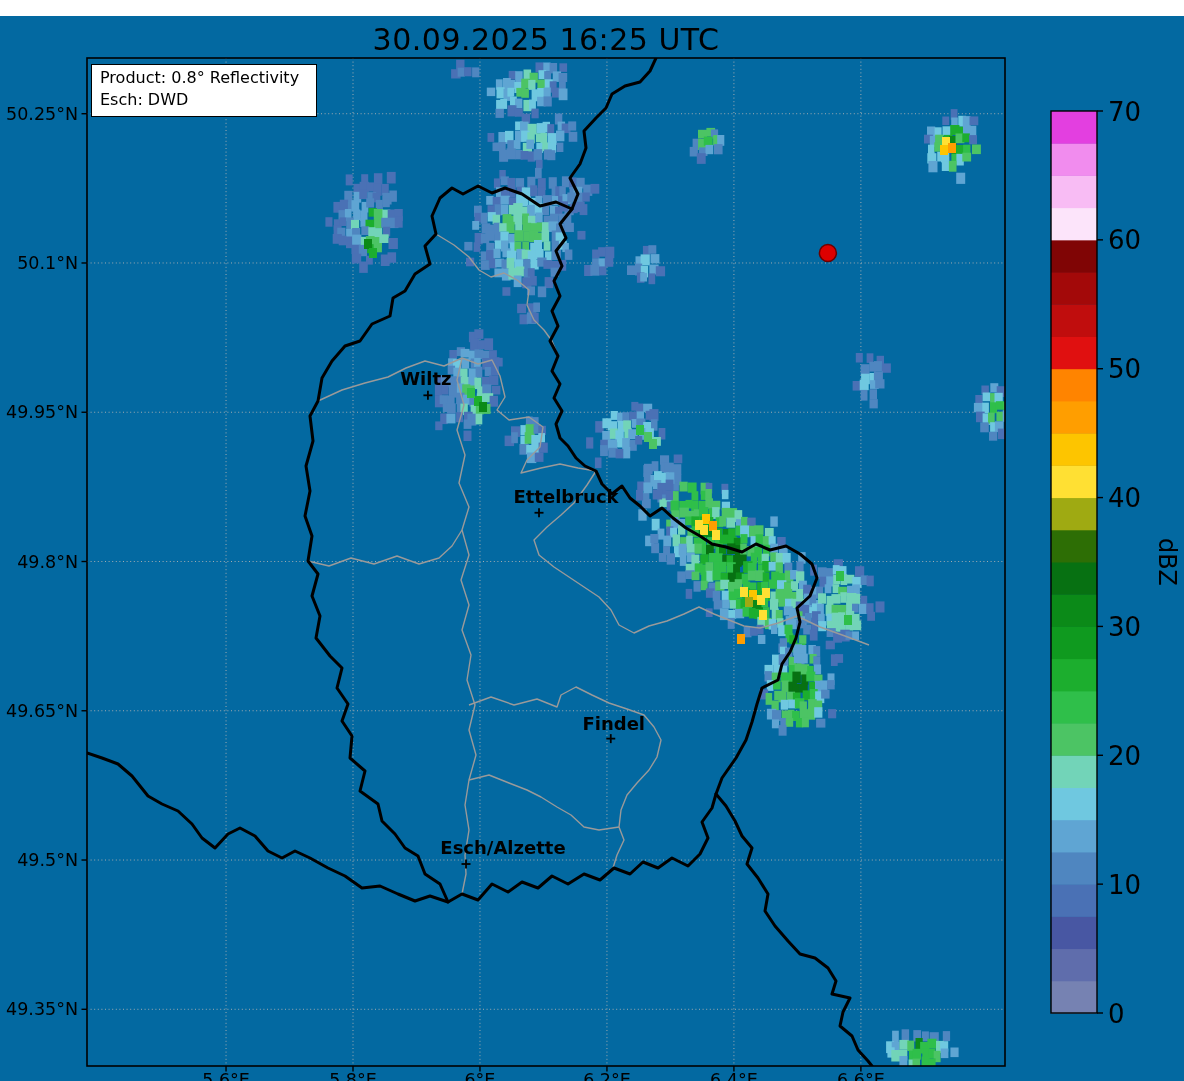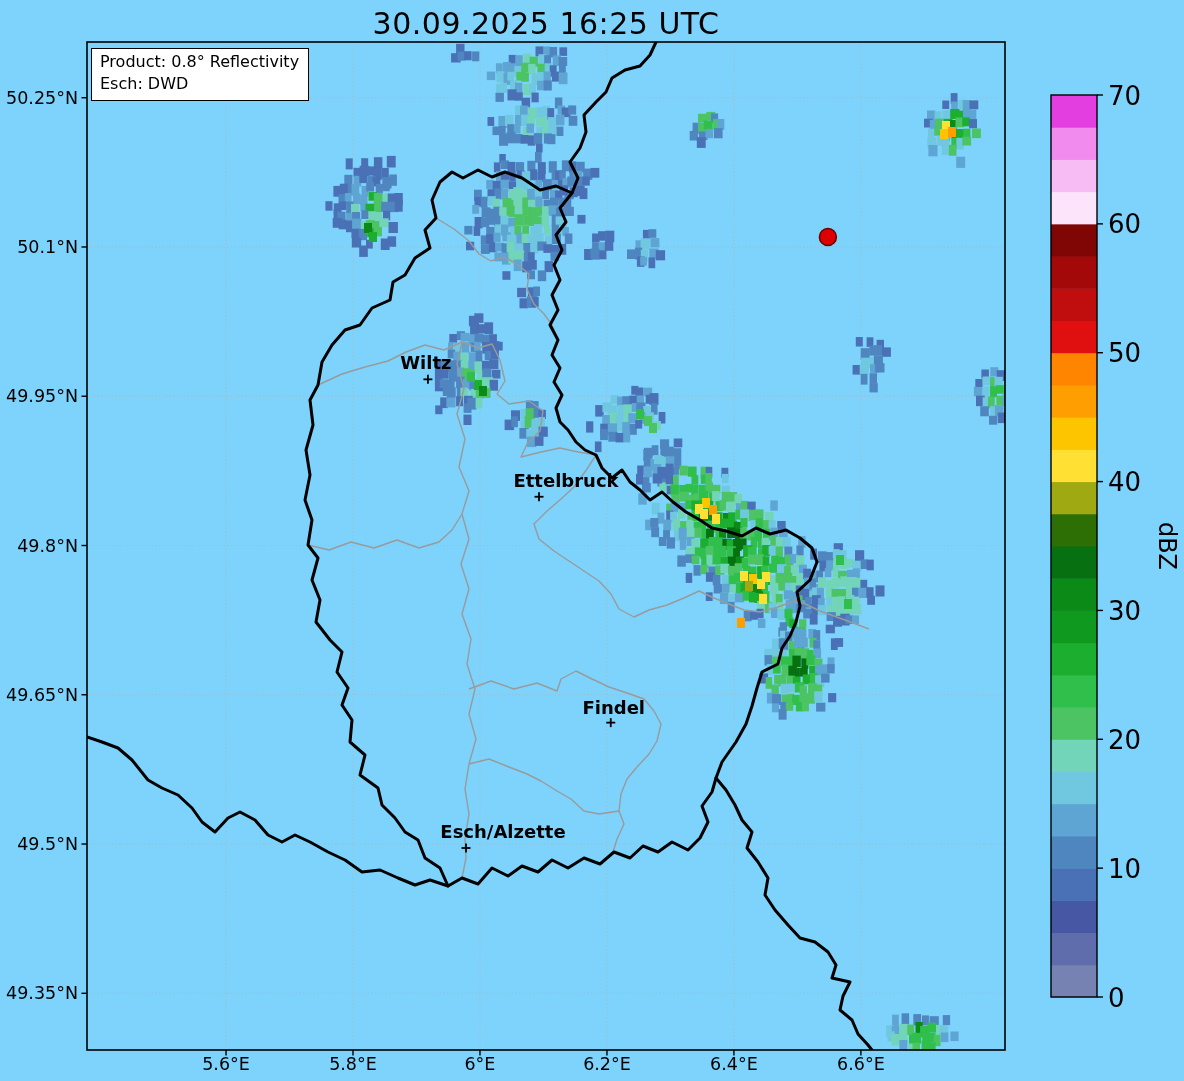--- a/index.html
+++ b/index.html
@@ -1,22 +1,22 @@
 <!DOCTYPE html>
 <html><head>
 <meta charset="utf-8">
 <style>
   html,body{margin:0;padding:0;background:#fff;}
   body{width:1184px;height:1081px;position:relative;font-family:"DejaVu Sans",sans-serif;color:#000;}
-  #figure{position:absolute;inset:0;background:#7dd3fc;}
+  #figure{position:absolute;inset:0;background:#0369a1;margin-top:16px;}
   #map-svg{position:absolute;left:0;top:0;z-index:1;}
   #figure-title{position:absolute;left:87px;top:6px;width:918px;text-align:center;
     font-size:30px;letter-spacing:.5px;z-index:2;}
   #infobox{position:absolute;left:91px;top:48px;z-index:3;background:#fff;
-    border:1.3px solid #000;padding:2px 9px 4px 8px;font-size:16px;line-height:1.4;}
+    border:1.3px solid #000;padding:2px 17px 4px 8px;font-size:16px;line-height:1.4;}
   svg text{font-family:"DejaVu Sans",sans-serif;fill:#000;}
 </style>
 </head>
 <body>
 
 <div id="figure">
   <div id="figure-title">30.09.2025 16:25 UTC</div>
   <div id="infobox">
     <div>Product: 0.8° Reflectivity</div>
     <div>Esch: DWD</div>

